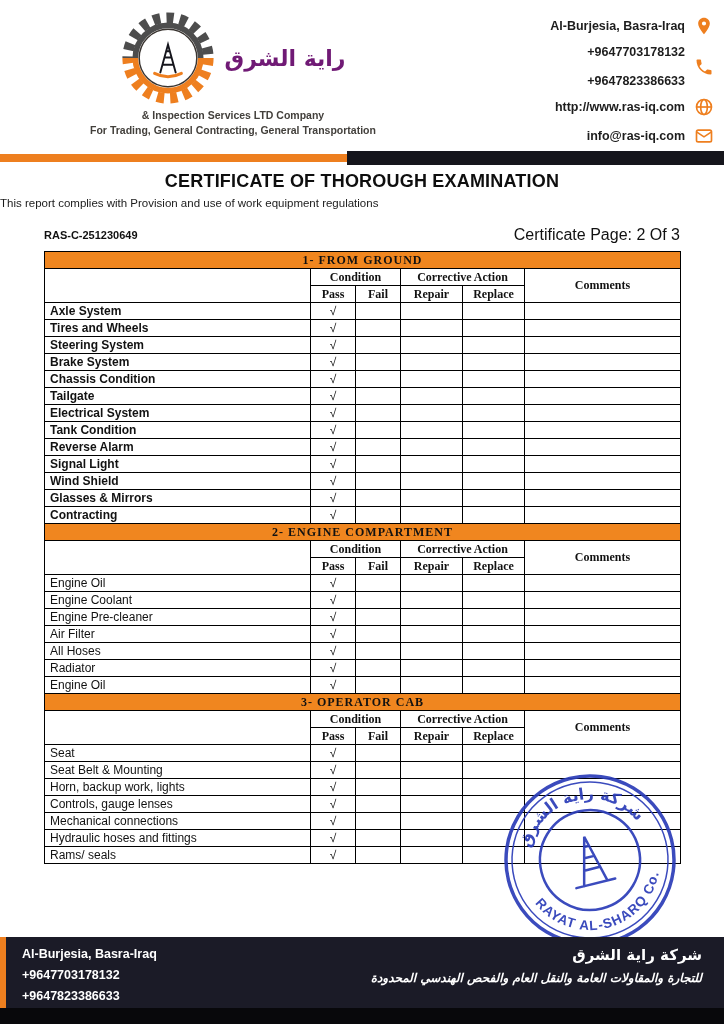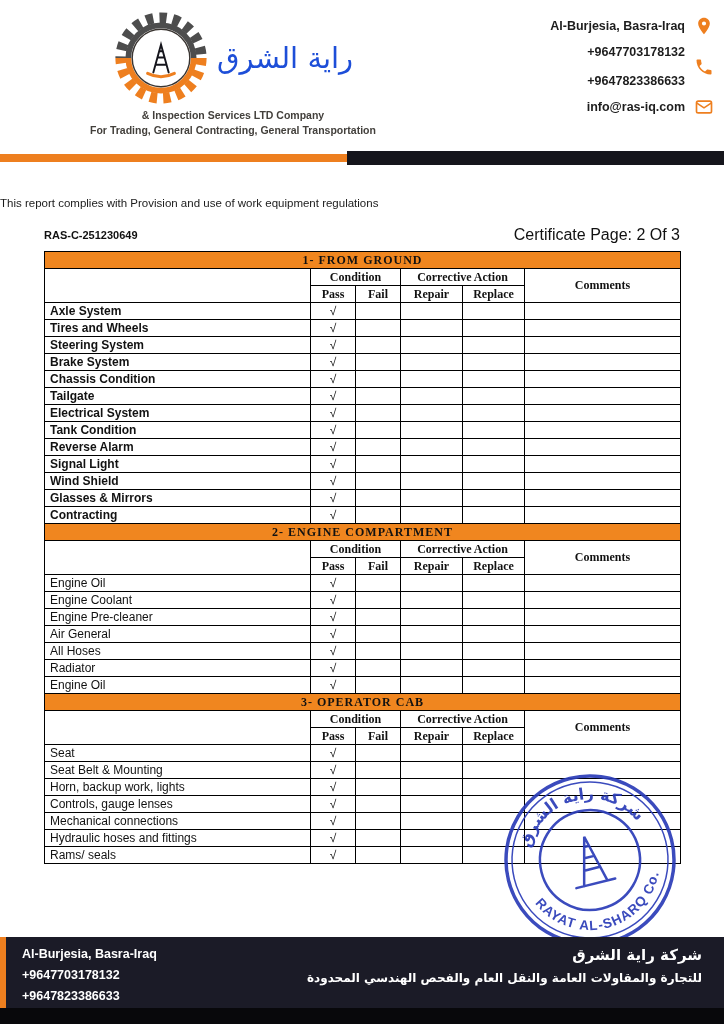--- a/index.html
+++ b/index.html
@@ -3,21 +3,21 @@
 <meta charset="utf-8">
 <style>
   *{margin:0;padding:0;box-sizing:border-box;}
   body{background:#ffffff;font-family:"Liberation Sans",sans-serif;}
   .page{position:relative;width:724px;height:1024px;background:#fff;margin:0 auto;overflow:hidden;}
 
   
   .logo-block{position:absolute;left:26px;top:10px;width:414px;}
   .logo-row{display:flex;align-items:center;justify-content:center;gap:8px;}
   .logo-name-en{font-size:20px;font-weight:bold;color:#3A3531;letter-spacing:.5px;border-bottom:3px solid #3A3531;padding-bottom:3px;white-space:nowrap;}
-  .logo-name-ar{font-size:29px;font-weight:normal;color:#1d4ed8;font-family:"DejaVu Sans",sans-serif;white-space:nowrap;}
+  .logo-name-ar{font-size:22px;font-weight:bold;color:#701a75;font-family:"DejaVu Sans",sans-serif;white-space:nowrap;}
   .logo-emblem{width:96px;height:96px;flex:0 0 auto;}
   .logo-emblem svg{width:100%;height:100%;}
   .logo-tagline{text-align:center;font-size:10.5px;font-weight:bold;color:#43403C;line-height:1.45;margin-top:2px;}
 
   .contact-block{position:absolute;right:10px;top:16px;display:flex;flex-direction:column;align-items:flex-end;gap:9px;}
   .contact-row{display:flex;align-items:center;gap:9px;}
   .contact-lines{display:flex;flex-direction:column;text-align:right;font-size:12.5px;font-weight:bold;color:#1d1d1d;gap:2px;}
   .contact-lines.multi{gap:15px;}
   .contact-icon{width:20px;height:20px;display:inline-block;flex:0 0 auto;}
   .contact-icon svg{width:100%;height:100%;}
@@ -44,21 +44,21 @@
   
   .stamp{position:absolute;left:502px;top:772px;width:176px;height:176px;transform:rotate(-14deg);opacity:.92;}
   .stamp svg{width:100%;height:100%;}
 
   
   .footer-band{position:absolute;left:0;top:937px;width:724px;height:71px;background:#1B1B27;}
   .footer-accent{position:absolute;left:0;top:0;width:6px;height:71px;background:#EE7F1F;}
   .footer-left{position:absolute;left:22px;top:7px;color:#fff;font-size:12.5px;font-weight:bold;line-height:21px;}
   .footer-right{position:absolute;right:22px;top:8px;color:#fff;text-align:right;font-family:"DejaVu Sans",sans-serif;}
   .footer-right-l1{font-size:15px;font-weight:bold;line-height:1.4;}
-  .footer-right-l2{font-size:12px;font-weight:bold;margin-top:5px;}
+  .footer-right-l2{font-size:12px;font-weight:bold;margin-top:5px;font-style:italic;}
   .footer-black{position:absolute;left:0;top:1008px;width:724px;height:16px;background:#08080B;}
 </style>
 </head>
 <body>
 
 <div class="page">
 
   <div class="logo-block">
     <div class="logo-row">
       <span class="logo-emblem">
@@ -105,32 +105,43 @@
         <div class="contact-lines multi">
           <div>+9647703178132</div>
           <div>+9647823386633</div>
         </div>
         <span class="contact-icon"><svg viewBox="0 0 24 24">
             <path fill="#EE7F1F" d="M6.6 10.8c1.4 2.8 3.8 5.2 6.6 6.6l2.2-2.2c.3-.3.7-.4 1-.2 1.1.4 2.3.6 3.6.6.6 0 1 .4 1 1V20c0 .6-.4 1-1 1C10.6 21 3 13.4 3 4c0-.6.4-1 1-1h3.5c.6 0 1 .4 1 1 0 1.2.2 2.4.6 3.6.1.3 0 .7-.2 1l-2.3 2.2z"></path>
           </svg></span>
       </div>
       <div class="contact-row">
         <div class="contact-lines">
+          <div>http://www.ras-iq.com</div>
+        </div>
+        <span class="contact-icon"><svg viewBox="0 0 24 24" fill="none" stroke="#EE7F1F" stroke-width="2">
+            <circle cx="12" cy="12" r="9"></circle>
+            <ellipse cx="12" cy="12" rx="4" ry="9"></ellipse>
+            <path d="M3 12h18"></path>
+          </svg></span>
+      </div>
+      <div class="contact-row">
+        <div class="contact-lines">
           <div>info@ras-iq.com</div>
         </div>
         <span class="contact-icon"><svg viewBox="0 0 24 24" fill="none" stroke="#EE7F1F" stroke-width="2">
             <rect x="3" y="5" width="18" height="14" rx="2"></rect>
             <path d="M3 7l9 6 9-6"></path>
           </svg></span>
       </div>
     </div>
 
   <div class="divider-orange"></div>
   <div class="divider-dark"></div>
 
+  <div class="doc-title">CERTIFICATE OF THOROUGH EXAMINATION</div>
   <div class="doc-subtitle">This report complies with Provision and use of work equipment regulations</div>
 
   <div class="ref-row">
     <span class="ref-no">RAS-C-251230649</span>
     <span class="page-indicator">Certificate Page: 2 Of 3</span>
   </div>
 
   <div class="table-wrap">
     <table class="inspection">
       <colgroup>
@@ -294,21 +305,21 @@
           </tr>
           <tr>
             <td>Engine Pre-cleaner</td>
             <td class="check">√</td>
             <td class="check"></td>
             <td class="check"></td>
             <td class="check"></td>
             <td></td>
           </tr>
           <tr>
-            <td>Air General</td>
+            <td>Air Filter</td>
             <td class="check">√</td>
             <td class="check"></td>
             <td class="check"></td>
             <td class="check"></td>
             <td></td>
           </tr>
           <tr>
             <td>All Hoses</td>
             <td class="check">√</td>
             <td class="check"></td>

